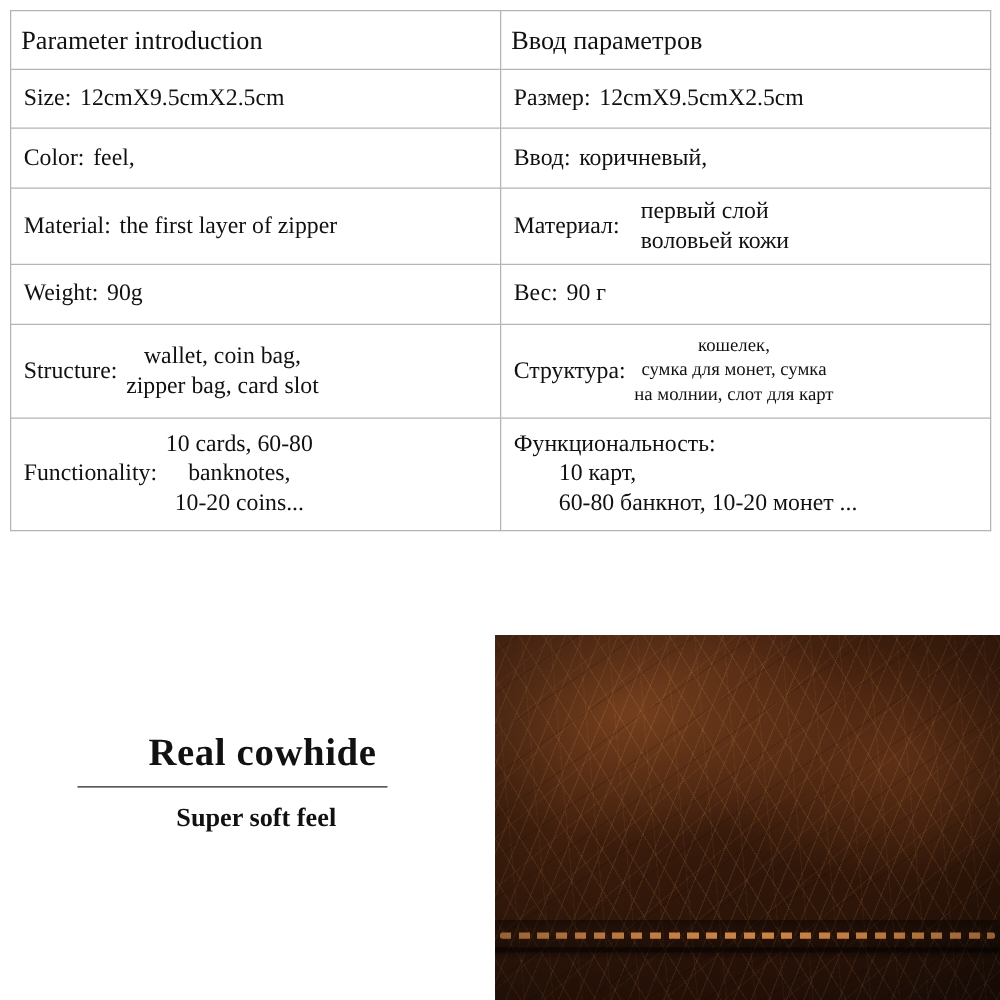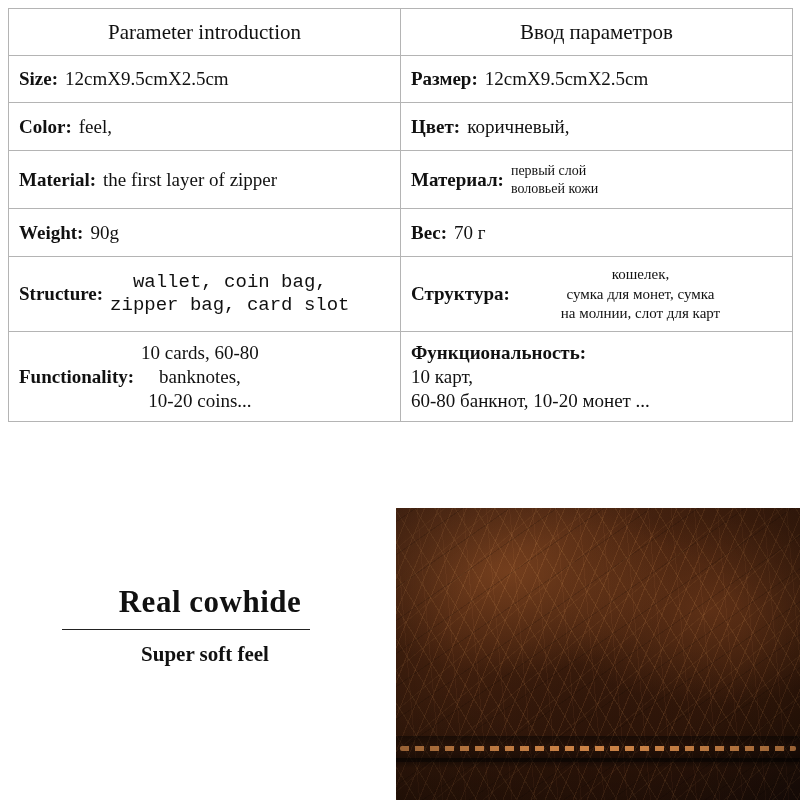--- a/index.html
+++ b/index.html
@@ -25,45 +25,45 @@
     border: 1px solid #b4b4b4;
     padding: 6px 10px;
     vertical-align: middle;
     font-size: 19px;
     line-height: 1.25;
   }
   .spec-table td.col-en { width: 392px; }
   .spec-table td.col-ru { width: 392px; }
 
   .hdr td {
-    text-align: center;
+    text-align: left;
     font-size: 21px;
     padding: 10px 8px;
   }
 
   .row-cell {
     display: flex;
     align-items: center;
     gap: 7px;
   }
-  .lbl { white-space: nowrap; font-weight: bold; }
+  .lbl { white-space: nowrap; }
   .val { }
   .val.c { text-align: center; }
   .val.l { text-align: left; }
 
   
   .r-size td    { height: 47px; }
   .r-color td   { height: 48px; }
   .r-material td{ height: 58px; }
   .r-weight td  { height: 48px; }
   .r-structure td { height: 75px; }
   .r-func td    { height: 90px; }
 
   .small-ru { font-size: 15px; line-height: 1.3; }
-  .mid { font-size: 14px; line-height: 1.25; }
+  .mid { font-size: 19px; line-height: 1.25; margin-left: 10px; }
 
   
   .bottom {
     position: absolute;
     left: 0; top: 508px;
     width: 800px; height: 292px;
   }
   .promo {
     position: absolute;
     left: 0; top: 0;
@@ -192,21 +192,21 @@
 
       <tr class="r-color">
         <td class="col-en">
           <div class="row-cell">
             <span class="lbl">Color:</span>
             <span class="val">feel,</span>
           </div>
         </td>
         <td class="col-ru">
           <div class="row-cell">
-            <span class="lbl">Цвет:</span>
+            <span class="lbl">Ввод:</span>
             <span class="val">коричневый,</span>
           </div>
         </td>
       </tr>
 
       <tr class="r-material">
         <td class="col-en">
           <div class="row-cell">
             <span class="lbl">Material:</span>
             <span class="val">the first layer of zipper</span>
@@ -224,56 +224,56 @@
       <tr class="r-weight">
         <td class="col-en">
           <div class="row-cell">
             <span class="lbl">Weight:</span>
             <span class="val">90g</span>
           </div>
         </td>
         <td class="col-ru">
           <div class="row-cell">
             <span class="lbl">Вес:</span>
-            <span class="val">70 г</span>
+            <span class="val">90 г</span>
           </div>
         </td>
       </tr>
 
       <tr class="r-structure">
         <td class="col-en">
           <div class="row-cell">
             <span class="lbl">Structure:</span>
-            <span class="val c" style="white-space: pre-line; font-family: Liberation Mono, monospace;">wallet, coin bag,
+            <span class="val c" style="white-space: pre-line;">wallet, coin bag,
 zipper bag, card slot</span>
           </div>
         </td>
         <td class="col-ru">
           <div class="row-cell">
             <span class="lbl">Структура:</span>
-            <span class="val c small-ru" style="white-space: pre-line; margin-left: 44px;">кошелек,
+            <span class="val c small-ru" style="white-space: pre-line;">кошелек,
 сумка для монет, сумка
 на молнии, слот для карт</span>
           </div>
         </td>
       </tr>
 
       <tr class="r-func">
         <td class="col-en">
           <div class="row-cell">
             <span class="lbl">Functionality:</span>
             <span class="val c" style="white-space: pre-line;">10 cards, 60-80
 banknotes,
 10-20 coins...</span>
           </div>
         </td>
         <td class="col-ru">
           <div style="display:block;">
             <div class="lbl">Функциональность:</div>
-            <div class="val l" style="white-space: pre-line;">10 карт,
+            <div class="val l" style="white-space: pre-line; margin-left: 36px;">10 карт,
 60-80 банкнот, 10-20 монет ...</div>
           </div>
         </td>
       </tr>
 
     </tbody>
   </table>
 
   <div class="bottom">
 

